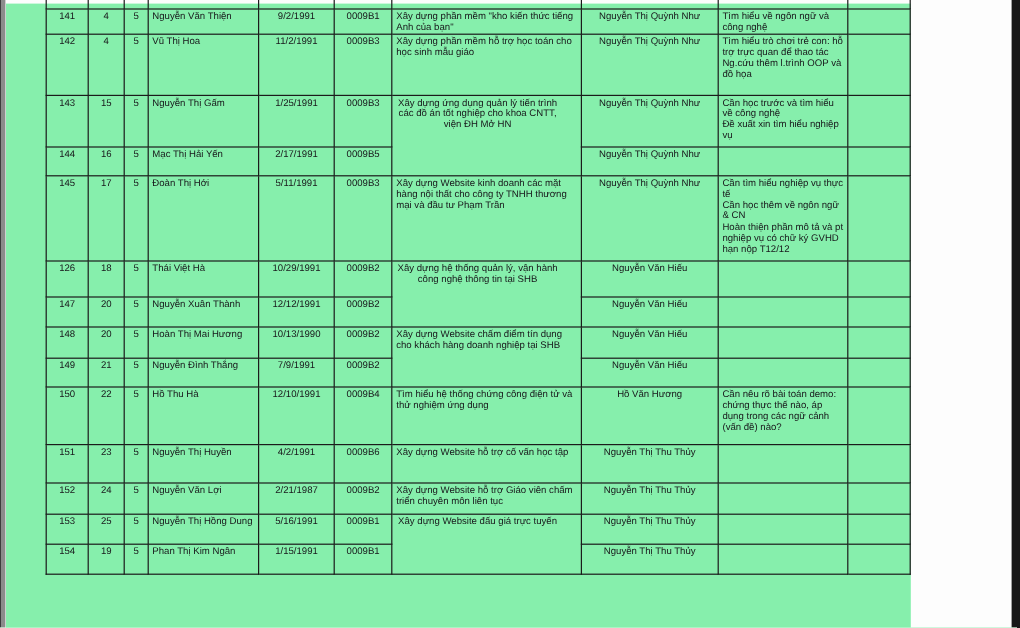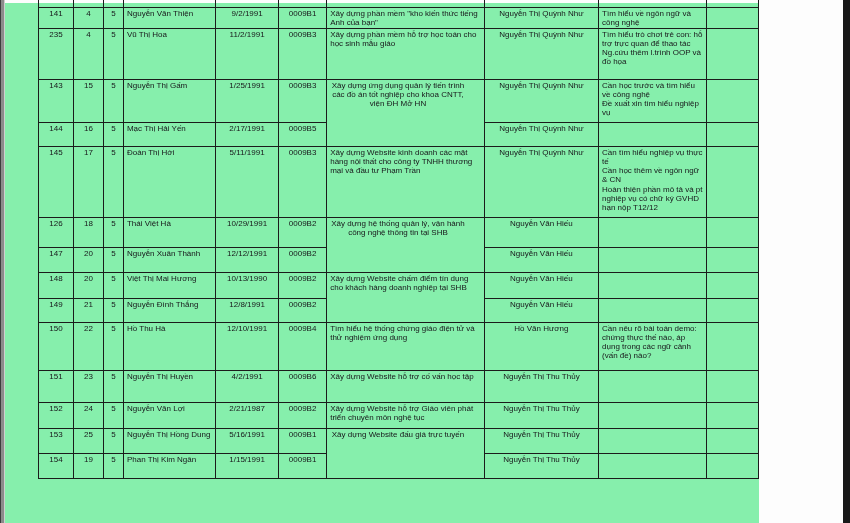--- a/index.html
+++ b/index.html
@@ -78,21 +78,21 @@
       <td class="name">Nguyễn Văn Thiện</td>
       <td class="ac">9/2/1991</td>
       <td class="ac">0009B1</td>
       <td class="project">Xây dựng phần mềm "kho kiến thức tiếng Anh của bạn"</td>
       <td class="ac">Nguyễn Thị Quỳnh Như</td>
       <td class="notes">Tìm hiểu về ngôn ngữ và công nghệ</td>
       <td class="extra"></td>
     </tr>
 
     <tr style="height:51px">
-      <td class="ac">235</td>
+      <td class="ac">142</td>
       <td class="ac">4</td>
       <td class="ac">5</td>
       <td class="name">Vũ Thị Hoa</td>
       <td class="ac">11/2/1991</td>
       <td class="ac">0009B3</td>
       <td class="project">Xây dựng phần mềm hỗ trợ học toán cho học sinh mẫu giáo</td>
       <td class="ac">Nguyễn Thị Quỳnh Như</td>
       <td class="notes">Tìm hiểu trò chơi trẻ con: hỗ trợ trực quan để thao tác
 Ng.cứu thêm l.trình OOP và đồ họa</td>
       <td class="extra"></td>
@@ -161,49 +161,49 @@
       <td class="ac">0009B2</td>
       <td class="ac">Nguyễn Văn Hiếu</td>
       <td class="notes"></td>
       <td class="extra"></td>
     </tr>
 
     <tr style="height:26px">
       <td class="ac">148</td>
       <td class="ac">20</td>
       <td class="ac">5</td>
-      <td class="name">Việt Thị Mai Hương</td>
+      <td class="name">Hoàn Thị Mai Hương</td>
       <td class="ac">10/13/1990</td>
       <td class="ac">0009B2</td>
       <td class="project" rowspan="2">Xây dựng Website chấm điểm tín dụng cho khách hàng doanh nghiệp tại SHB</td>
       <td class="ac">Nguyễn Văn Hiếu</td>
       <td class="notes"></td>
       <td class="extra"></td>
     </tr>
 
     <tr style="height:24px">
       <td class="ac">149</td>
       <td class="ac">21</td>
       <td class="ac">5</td>
       <td class="name">Nguyễn Đình Thắng</td>
-      <td class="ac">12/8/1991</td>
+      <td class="ac">7/9/1991</td>
       <td class="ac">0009B2</td>
       <td class="ac">Nguyễn Văn Hiếu</td>
       <td class="notes"></td>
       <td class="extra"></td>
     </tr>
 
     <tr style="height:48px">
       <td class="ac">150</td>
       <td class="ac">22</td>
       <td class="ac">5</td>
       <td class="name">Hồ Thu Hà</td>
       <td class="ac">12/10/1991</td>
       <td class="ac">0009B4</td>
-      <td class="project">Tìm hiểu hệ thống chứng giáo điện tử và thử nghiệm ứng dụng</td>
+      <td class="project">Tìm hiểu hệ thống chứng công điện tử và thử nghiệm ứng dụng</td>
       <td class="ac">Hồ Văn Hương</td>
       <td class="notes">Cần nêu rõ bài toán demo: chứng thực thế nào, áp dụng trong các ngữ cảnh (vấn đề) nào?</td>
       <td class="extra"></td>
     </tr>
 
     <tr style="height:32px">
       <td class="ac">151</td>
       <td class="ac">23</td>
       <td class="ac">5</td>
       <td class="name">Nguyễn Thị Huyền</td>
@@ -215,21 +215,21 @@
       <td class="extra"></td>
     </tr>
 
     <tr style="height:26px">
       <td class="ac">152</td>
       <td class="ac">24</td>
       <td class="ac">5</td>
       <td class="name">Nguyễn Văn Lợi</td>
       <td class="ac">2/21/1987</td>
       <td class="ac">0009B2</td>
-      <td class="project">Xây dựng Website hỗ trợ Giáo viên phát triển chuyên môn nghệ tục</td>
+      <td class="project">Xây dựng Website hỗ trợ Giáo viên chấm triển chuyên môn liên tục</td>
       <td class="ac">Nguyễn Thị Thu Thủy</td>
       <td class="notes"></td>
       <td class="extra"></td>
     </tr>
 
     <tr style="height:25px">
       <td class="ac">153</td>
       <td class="ac">25</td>
       <td class="ac">5</td>
       <td class="name">Nguyễn Thị Hồng Dung</td>

